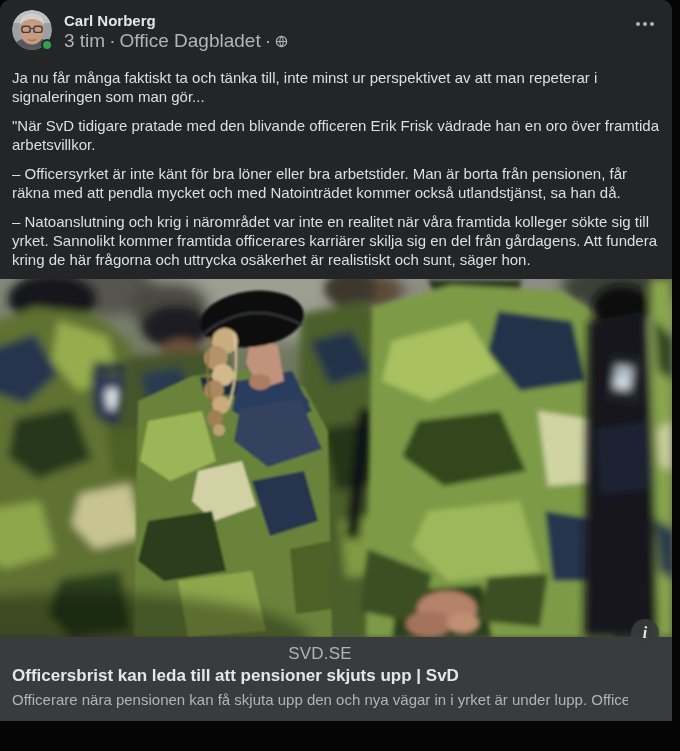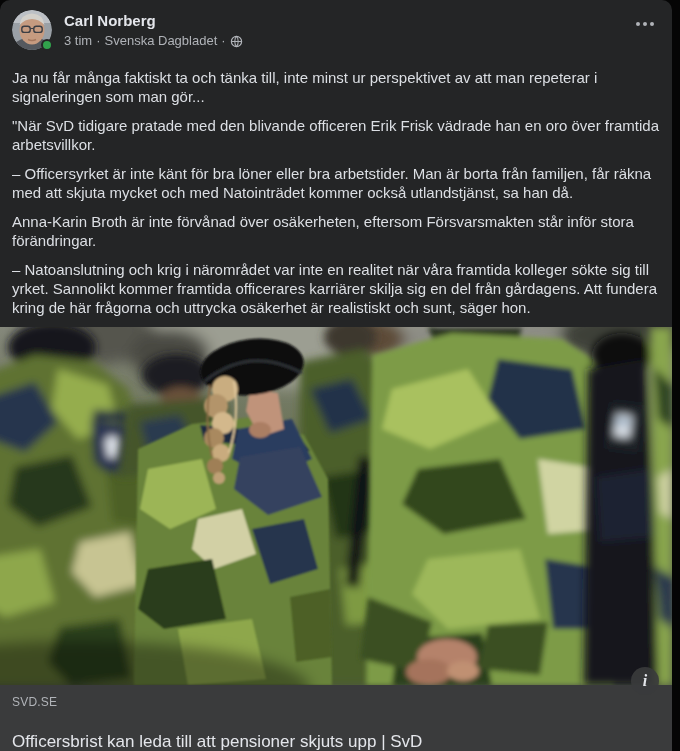--- a/index.html
+++ b/index.html
@@ -56,21 +56,21 @@
     font-size:15px;
     font-weight:700;
     color:var(--text-primary);
     line-height:19px;
     cursor:pointer;
   }
   .meta{
     display:flex;
     align-items:center;
     gap:4px;
-    font-size:13px;
+    font-size:19px;
     color:var(--text-secondary);
     line-height:17px;
     margin-top:2px;
   }
   .meta .src{cursor:pointer;}
   .meta svg{display:block;margin-top:1px;}
   .more-btn{
     background:none;border:none;
     display:flex;align-items:center;gap:3px;
     padding:10px 6px;
@@ -102,31 +102,32 @@
   .link-preview{
     display:block;
     position:relative;
     background:var(--footer-bg);
     padding:9px 44px 12px 12px;
     text-decoration:none;
     cursor:pointer;
     min-height:73px;
   }
   .lp-domain{
-    font-size:12px;
+    font-size:17px;
     color:var(--text-secondary);
     letter-spacing:.2px;
     line-height:16px;
+    text-align:center;
   }
   .lp-title{
     font-size:17px;
-    font-weight:400;
+    font-weight:700;
     color:var(--text-primary);
     line-height:21px;
-    margin-top:21px;
+    margin-top:3px;
     white-space:nowrap;overflow:hidden;
   }
   .lp-desc{
     font-size:15px;
     color:var(--text-secondary);
     line-height:19px;
     margin-top:4px;
     white-space:nowrap;overflow:hidden;
   }
   .info-btn{
@@ -171,41 +172,40 @@
           <path d="M16,29.5 Q20,31.5 24,29.5" stroke="#a5775d" stroke-width="1.4" fill="none"></path>
         </g>
       </svg>
       <span class="online-dot"></span>
     </div>
     <div class="header-text">
       <div class="author">Carl Norberg</div>
       <div class="meta">
         <span>3 tim</span>
         <span>·</span>
-        <span class="src">Svenska Dagbladet</span>
+        <span class="src">Office Dagbladet</span>
         <span>·</span>
         <svg width="13" height="13" viewBox="0 0 16 16">
           <circle cx="8" cy="8" r="6.3" fill="none" stroke="#b0b3b8" stroke-width="1.5"></circle>
           <line x1="1.7" y1="8" x2="14.3" y2="8" stroke="#b0b3b8" stroke-width="1.3"></line>
           <path d="M8,1.7 C10.8,4 10.8,12 8,14.3 C5.2,12 5.2,4 8,1.7 Z" fill="none" stroke="#b0b3b8" stroke-width="1.3"></path>
         </svg>
       </div>
     </div>
     <button class="more-btn" aria-label="more options">
       <span class="dot"></span>
       <span class="dot"></span>
       <span class="dot"></span>
     </button>
   </header>
 
   <div class="body-text">
     <p>Ja nu får många faktiskt ta och tänka till, inte minst ur perspektivet av att man repeterar i signaleringen som man gör...</p>
     <p>"När SvD tidigare pratade med den blivande officeren Erik Frisk vädrade han en oro över framtida arbetsvillkor.</p>
-    <p>– Officersyrket är inte känt för bra löner eller bra arbetstider. Man är borta från familjen, får räkna med att skjuta mycket och med Natointrädet kommer också utlandstjänst, sa han då.</p>
-    <p>Anna-Karin Broth är inte förvånad över osäkerheten, eftersom Försvarsmakten står inför stora förändringar.</p>
+    <p>– Officersyrket är inte känt för bra löner eller bra arbetstider. Man är borta från pensionen, får räkna med att pendla mycket och med Natointrädet kommer också utlandstjänst, sa han då.</p>
     <p>– Natoanslutning och krig i närområdet var inte en realitet när våra framtida kolleger sökte sig till yrket. Sannolikt kommer framtida officerares karriärer skilja sig en del från gårdagens. Att fundera kring de här frågorna och uttrycka osäkerhet är realistiskt och sunt, säger hon.</p>
   </div>
 
   <figure class="photo">
     <svg viewBox="0 0 672 358" preserveAspectRatio="none">
       <defs>
         <filter id="b6" x="-20%" y="-20%" width="140%" height="140%">
             <feGaussianBlur stdDeviation="7"></feGaussianBlur>
           </filter>
         <filter id="b4" x="-20%" y="-20%" width="140%" height="140%">

